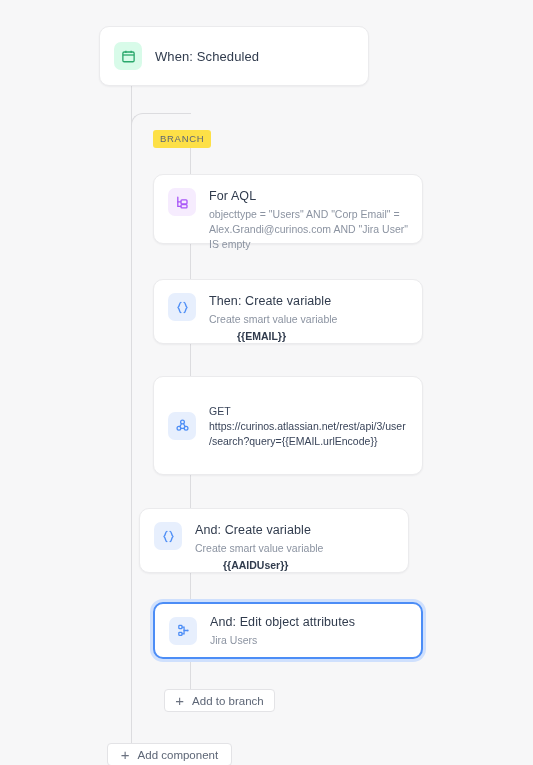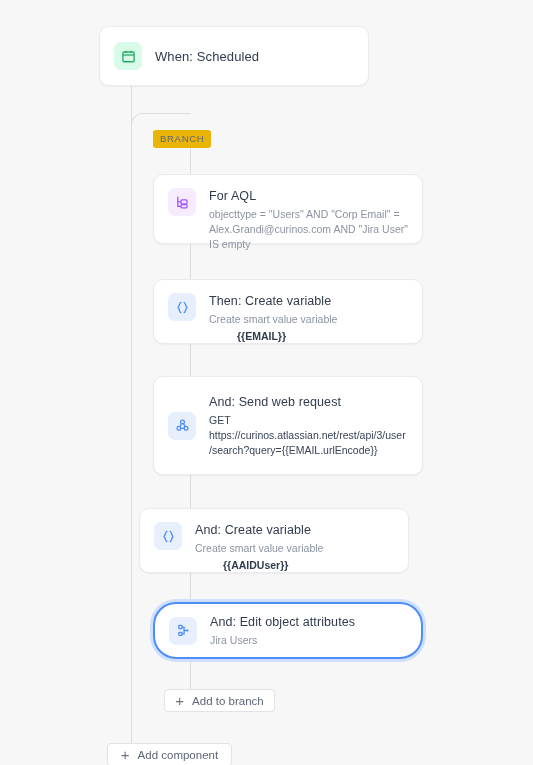--- a/index.html
+++ b/index.html
@@ -62,21 +62,21 @@
     margin-top: 2px; word-break: break-word;
   }
   .card-sub.dark { color: #394459; }
   .card-sub strong { color: #303b4d; font-weight: bold; margin-left: 28px; }
   .trigger .card-title { font-size: 13px; }
   .trigger .card-sub { color: #8b93a1; }
 
   
   .branch-badge {
     position: absolute;
-    background: #eab308;
+    background: #fde047;
     color: #5d6676;
     font-size: 9.5px;
     letter-spacing: .7px;
     padding: 3px 7px 3px 7px;
     border-radius: 3px;
     line-height: 12px;
   }
 
   
   .addbtn {
@@ -155,42 +155,41 @@
       <svg width="15" height="15" viewBox="0 0 16 16" fill="none" stroke="#4c8df6" stroke-width="1.35" stroke-linecap="round">
         <circle cx="8" cy="4.3" r="2"></circle>
         <circle cx="4.2" cy="11" r="2"></circle>
         <circle cx="11.8" cy="11" r="2"></circle>
         <path d="M6.9 6.1 L5.2 9.2"></path>
         <path d="M9.1 6.1 L10.8 9.2"></path>
         <path d="M6.2 11 H9.8"></path>
       </svg>
     </div>
     <div class="card-body">
-      <div class="card-title">And: Send web request</div>
       <div class="card-sub dark">GET https://curinos.atlassian.net/rest/api/3/user/search?query={{EMAIL.urlEncode}}</div>
     </div>
   </div>
 
   <div class="card" style="left:139px; top:508px; width:270px; height:65px;">
     <div class="icon-box ic-blue">
       <svg width="15" height="15" viewBox="0 0 16 16" fill="none" stroke="#4c8df6" stroke-width="1.4" stroke-linecap="round" stroke-linejoin="round">
         <path d="M6.3 2.6 C4.6 2.6 5.1 6.3 3.2 8 C5.1 9.7 4.6 13.4 6.3 13.4"></path>
         <path d="M9.7 2.6 C11.4 2.6 10.9 6.3 12.8 8 C10.9 9.7 11.4 13.4 9.7 13.4"></path>
       </svg>
     </div>
     <div class="card-body">
       <div class="card-title">And: Create variable</div>
       <div class="card-sub">Create smart value variable</div>
       <div class="card-sub">
         <strong>{{AAIDUser}}</strong>
       </div>
     </div>
   </div>
 
-  <div class="card selected" style="left:153px; top:602px; width:270px; height:57px; align-items:center;border-radius:23px;">
+  <div class="card selected" style="left:153px; top:602px; width:270px; height:57px; align-items:center;">
     <div class="icon-box ic-blue">
       <svg width="15" height="15" viewBox="0 0 16 16" fill="none" stroke="#4c8df6" stroke-width="1.35" stroke-linecap="round">
         <rect x="3" y="2.6" width="3.4" height="3.4" rx=".8"></rect>
         <rect x="3" y="9.9" width="3.4" height="3.4" rx=".8"></rect>
         <path d="M6.5 4.3 H8.6 V11.6 H6.5"></path>
         <path d="M8.6 8 H11.2"></path>
         <circle cx="12.4" cy="8" r="1.1" fill="#4c8df6" stroke="none"></circle>
       </svg>
     </div>
     <div class="card-body">

